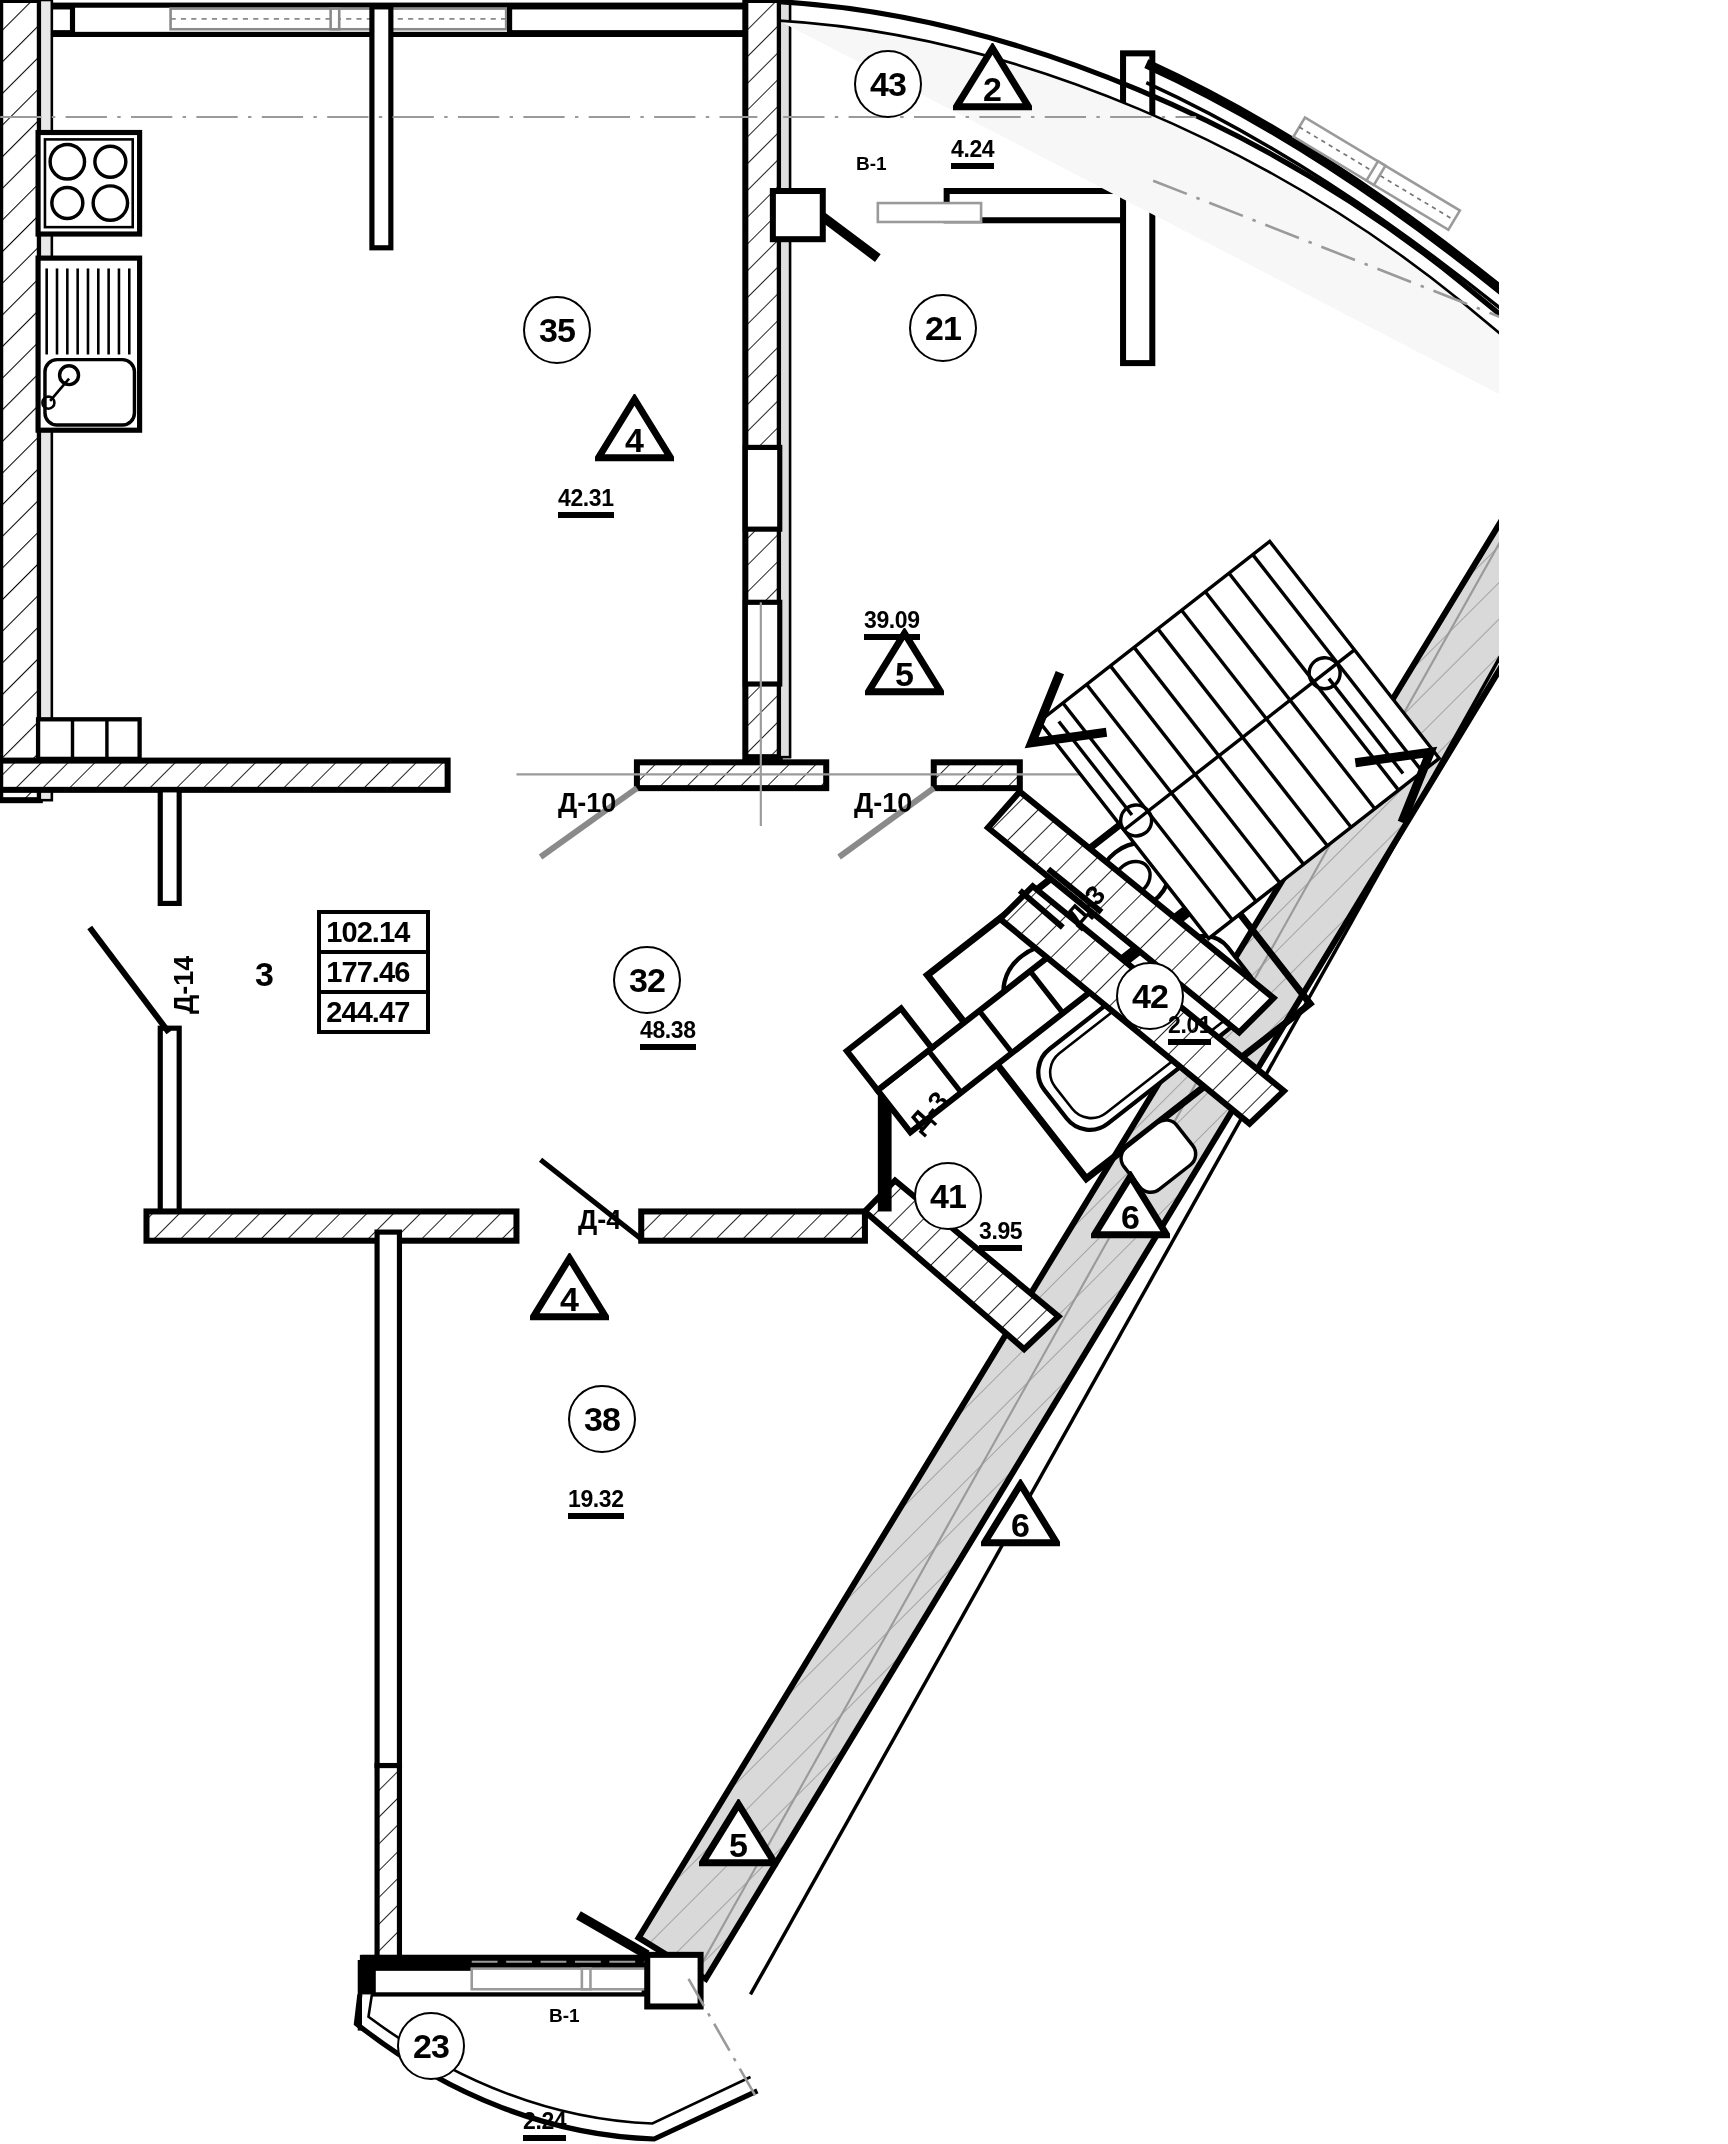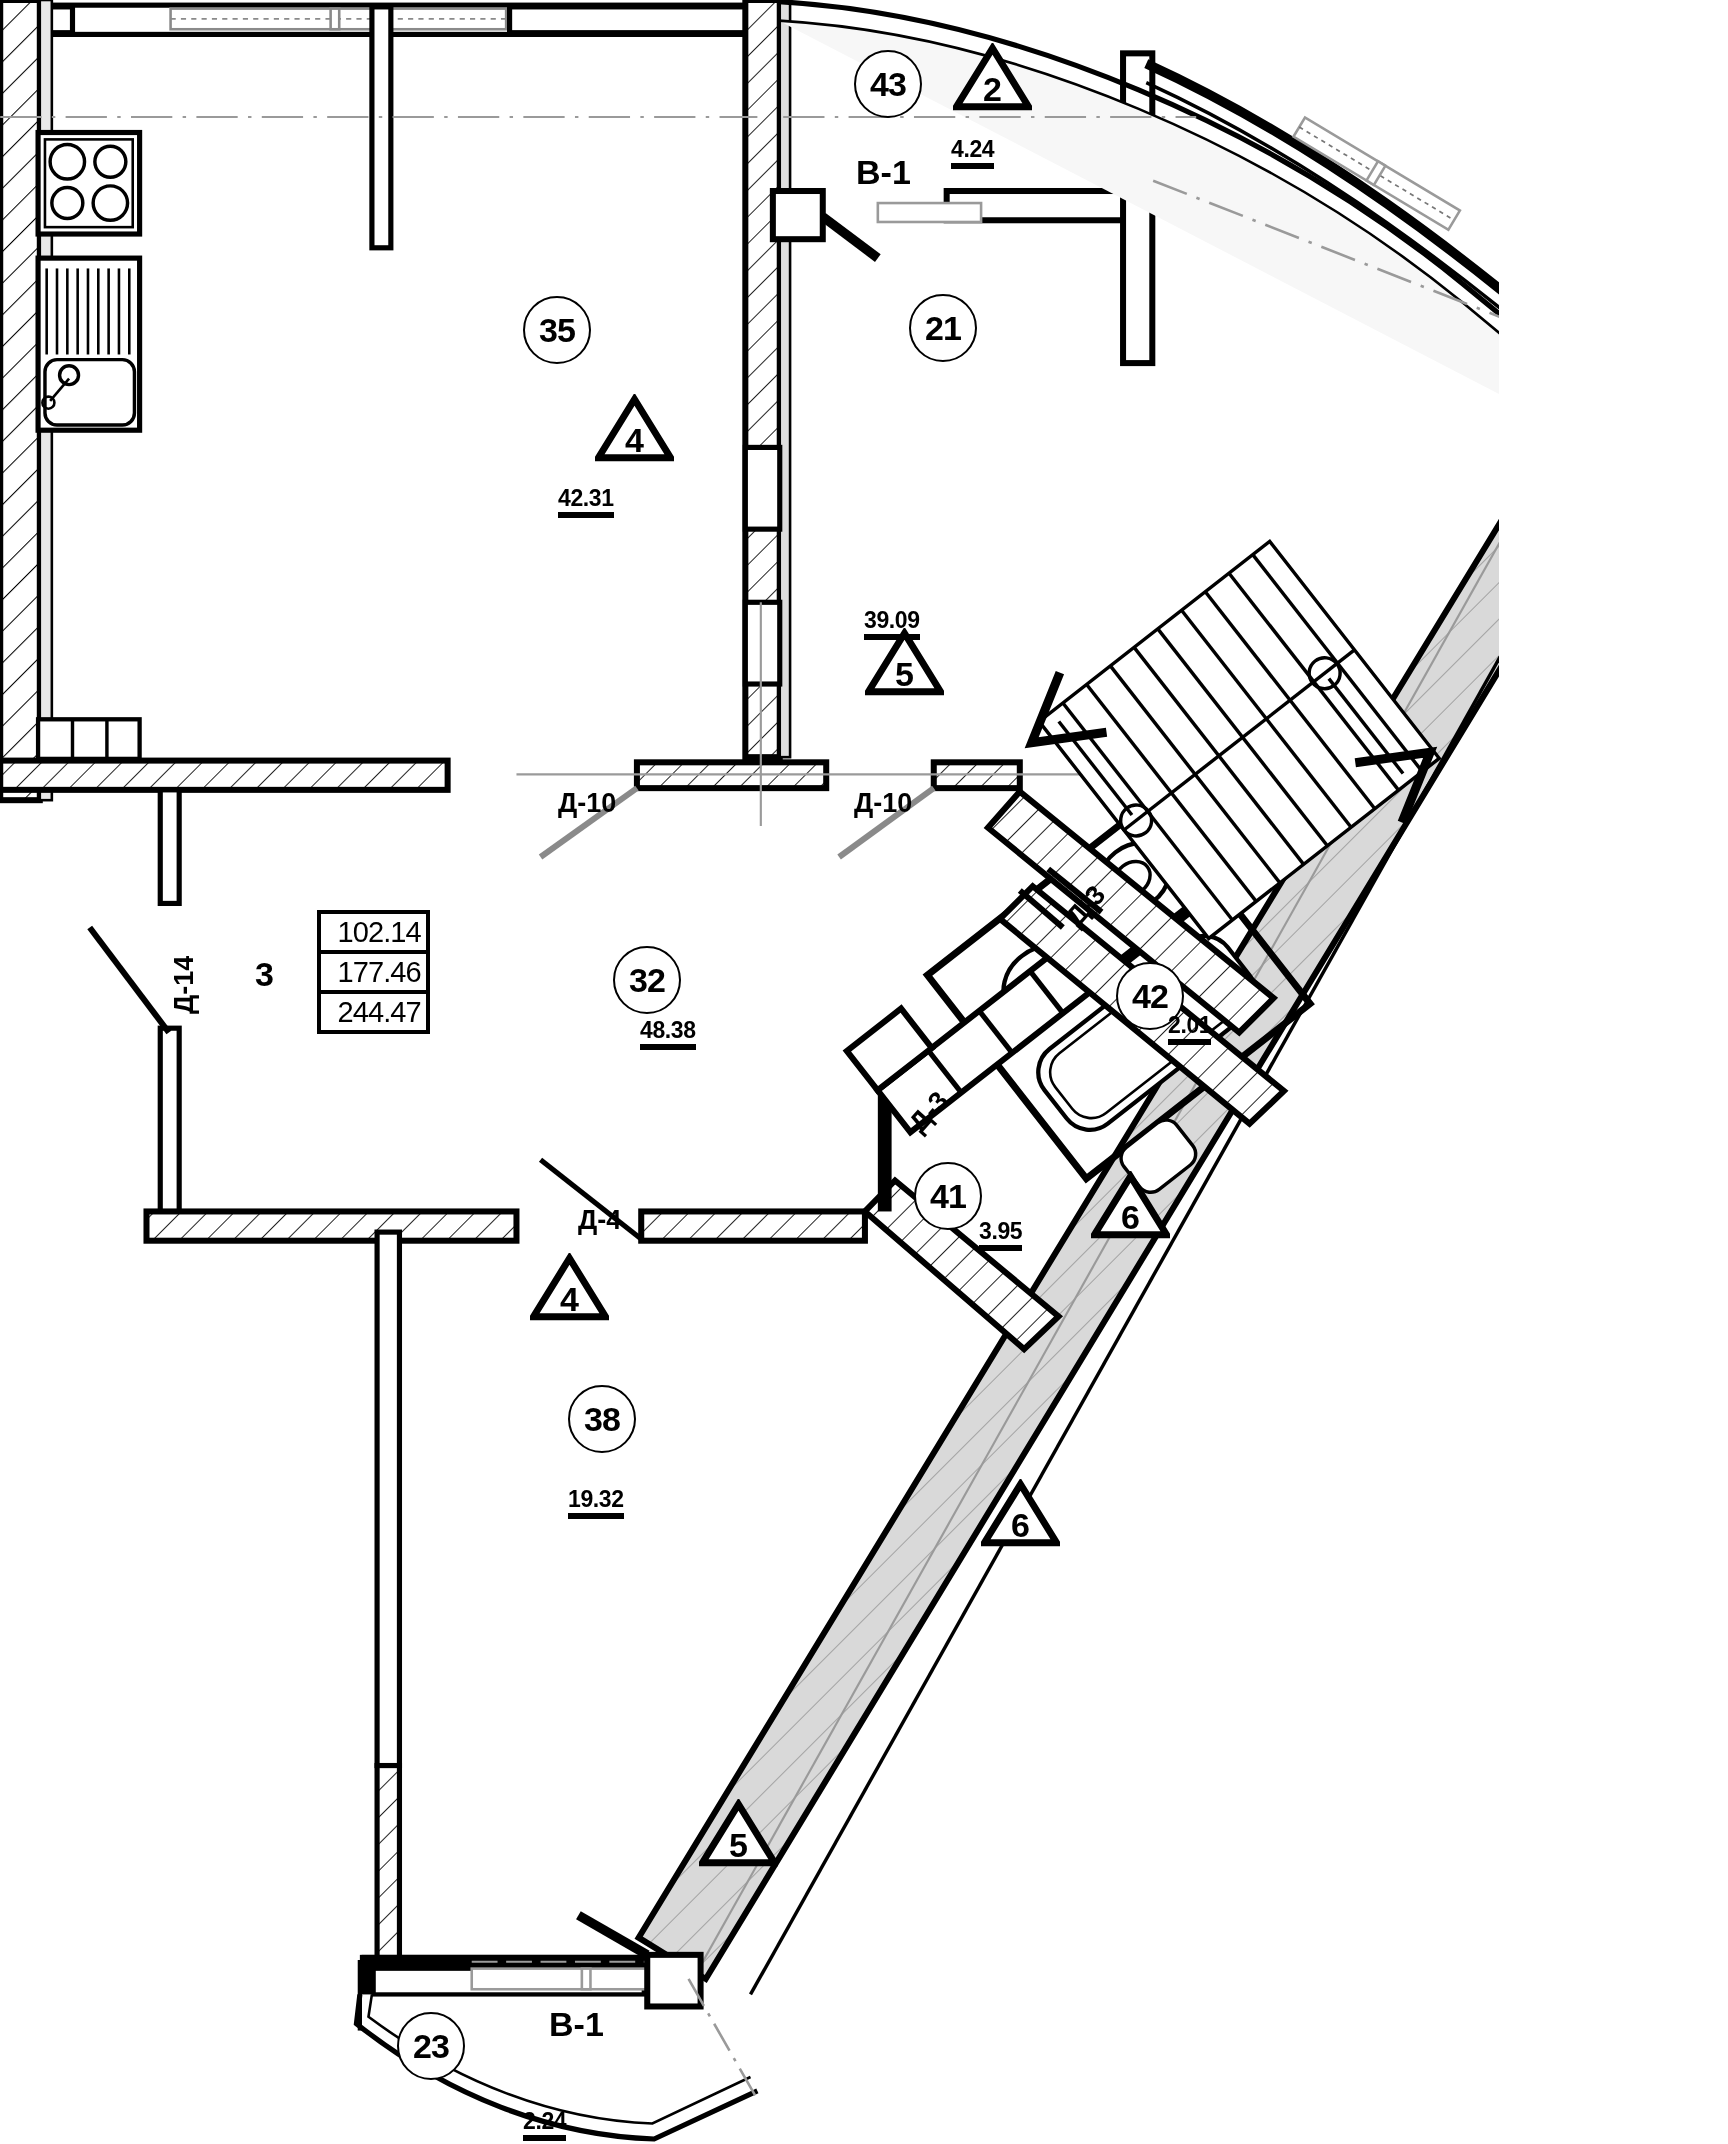--- a/index.html
+++ b/index.html
@@ -29,32 +29,32 @@
     padding-bottom:3.4px;box-sizing:border-box;
     position:relative;
   }
   .cat-tri .tri-svg{position:absolute;left:0;top:0;width:79px;height:69px;}
   .cat-tri span{position:relative;z-index:2;}
 
   .area-val{
     font-size:23px;font-weight:700;letter-spacing:-0.4px;
     border-bottom:6px solid #000;padding-bottom:1.7px;line-height:1.0;
   }
-  .code-lbl{font-size:34px;font-weight:700;letter-spacing:0px;}
+  .code-lbl{font-size:19px;font-weight:700;letter-spacing:0px;}
   .door-lbl{font-size:27px;font-weight:700;letter-spacing:0px;}
   .door-lbl.rot{transform:rotate(-90deg);transform-origin:left top;}
   .door-lbl.rot45{transform:rotate(-48deg);transform-origin:left top;}
 
   
   .summary-box{
     border:4.3px solid #000;background:#fff;
     display:flex;flex-direction:column;width:105px;
   }
   .summary-box div{
-    font-size:29px;font-weight:400;text-align:right;
+    font-size:29px;font-weight:700;text-align:left;
     padding:0.9px 5.2px;line-height:1.18;letter-spacing:-0.9px;
   }
   .summary-box div+div{border-top:4.3px solid #000;}
   .summary-count{font-size:34px;font-weight:700;}
 </style>
 </head>
 <body>
 
 <div id="plan-root">
 

